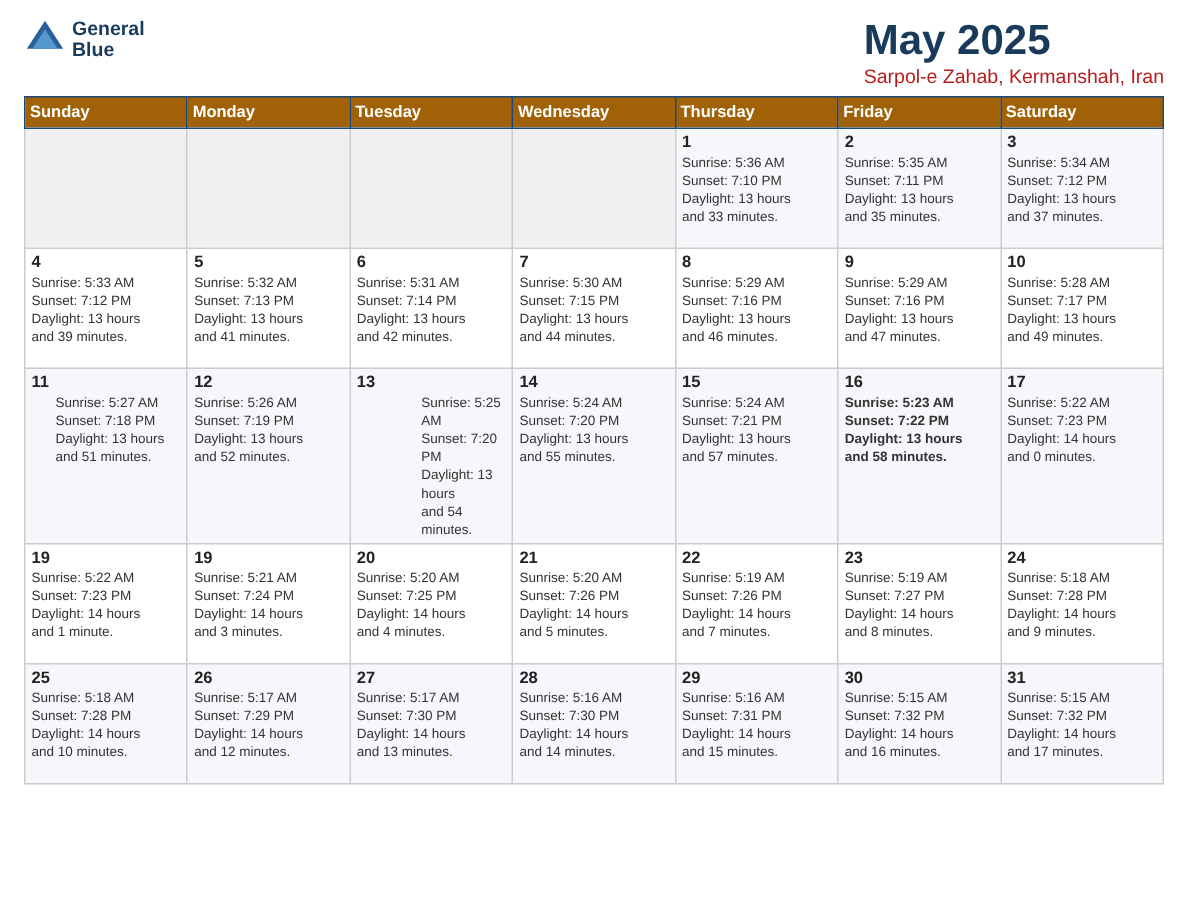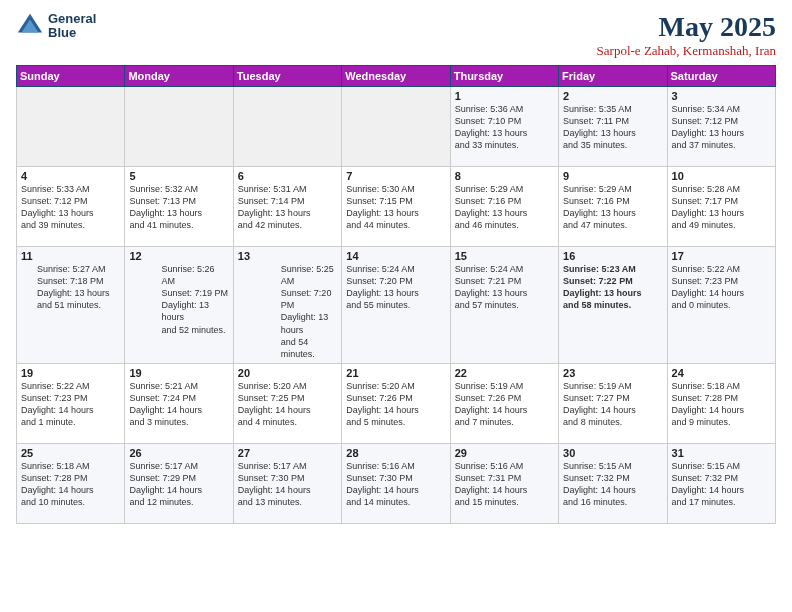--- a/index.html
+++ b/index.html
@@ -30,40 +30,38 @@
       font-size: 13px;
       font-weight: bold;
       color: #1a3a5c;
       line-height: 1.1;
     }
     .logo-icon {
       width: 28px;
       height: 28px;
     }
     .title-block {
-      text-align: right;
-      font-family: Liberation Serif, serif;
     }
     .month-title {
       font-size: 28px;
       font-weight: bold;
       color: #1a3a5c;
       line-height: 1.1;
     }
     .subtitle {
       font-size: 13px;
       color: #b91c1c;
     }
     table {
       width: 100%;
       border-collapse: collapse;
       table-layout: fixed;
     }
     thead th {
-      background: #a21caf;
+      background: #a16207;
       color: #fff;
       font-size: 11px;
       font-weight: bold;
       padding: 4px 3px;
       text-align: left;
       border: 1px solid #1a4a7a;
     }
     tbody td {
       border: 1px solid #ccc;
       vertical-align: top;
@@ -207,21 +205,21 @@
         <tr>
           <td>
             <span class="day-num">11</span>
             <div class="cell-text" style="white-space: pre-line; margin-left: 16px;">Sunrise: 5:27 AM
 Sunset: 7:18 PM
 Daylight: 13 hours
 and 51 minutes.</div>
           </td>
           <td>
             <span class="day-num">12</span>
-            <div class="cell-text" style="white-space: pre-line; margin-left: 32px;">Sunrise: 5:26 AM
+            <div class="cell-text" style="white-space: pre-line;">Sunrise: 5:26 AM
 Sunset: 7:19 PM
 Daylight: 13 hours
 and 52 minutes.</div>
           </td>
           <td>
             <span class="day-num">13</span>
             <div class="cell-text" style="white-space: pre-line; margin-left: 43px;">Sunrise: 5:25 AM
 Sunset: 7:20 PM
 Daylight: 13 hours
 and 54 minutes.</div>

